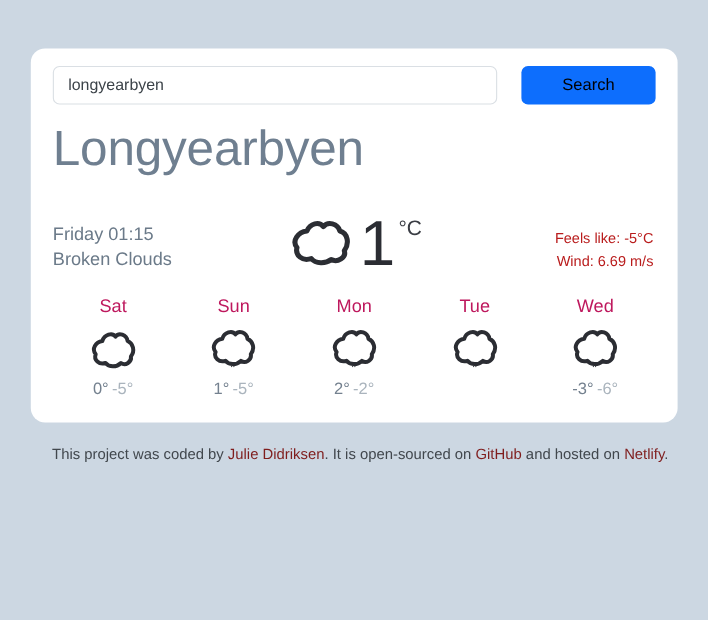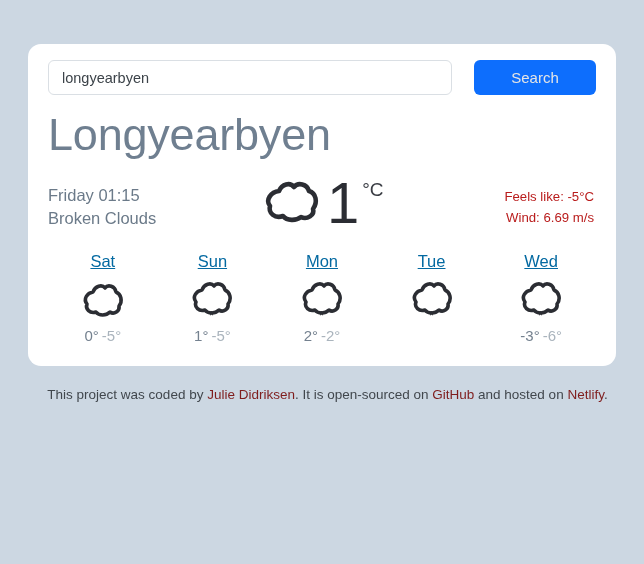--- a/index.html
+++ b/index.html
@@ -47,21 +47,21 @@
     color: #3c4349;
     box-sizing: border-box;
     outline: none;
     background: #fff;
   }
   .search-input::placeholder { color: #9aa3ab; }
   .search-button {
     width: 122px;
     height: 35px;
     background: #0d6efd;
-    color: #e5e5e5;
+    color: #000000;
     border: none;
     border-radius: 6px;
     font-family: "Liberation Sans", sans-serif;
     font-size: 15px;
     cursor: pointer;
     padding: 0;
     line-height: 35px;
   }
 
   
@@ -70,22 +70,22 @@
     font-size: 45px;
     font-weight: 400;
     color: #6f7f90;
     line-height: 1.08;
     letter-spacing: -0.2px;
   }
 
   
   .current {
     display: flex;
-    align-items: center;
-    margin-top: 18px;
+    align-items: flex-end;
+    margin-top: 36px;
     padding: 0 4px 0 2px;
   }
   .cur-left {
     width: 205px;
     flex: 0 0 auto;
     padding-top: 6px;
   }
   .cur-line {
     font-size: 16.5px;
     color: #6b7a89;
@@ -132,23 +132,22 @@
     display: flex;
     margin-top: 22px;
     padding: 0 2px;
   }
   .fc-day {
     flex: 1 1 0;
     text-align: center;
   }
   .fc-name {
     font-size: 16.5px;
-    color: #0369a1;
+    color: #be185d;
     margin-bottom: 8px;
-    text-decoration: underline;
   }
   .fc-icon {
     height: 44px;
     display: flex;
     align-items: center;
     justify-content: center;
   }
   .fc-temps {
     font-size: 15px;
     margin-top: 4px;

